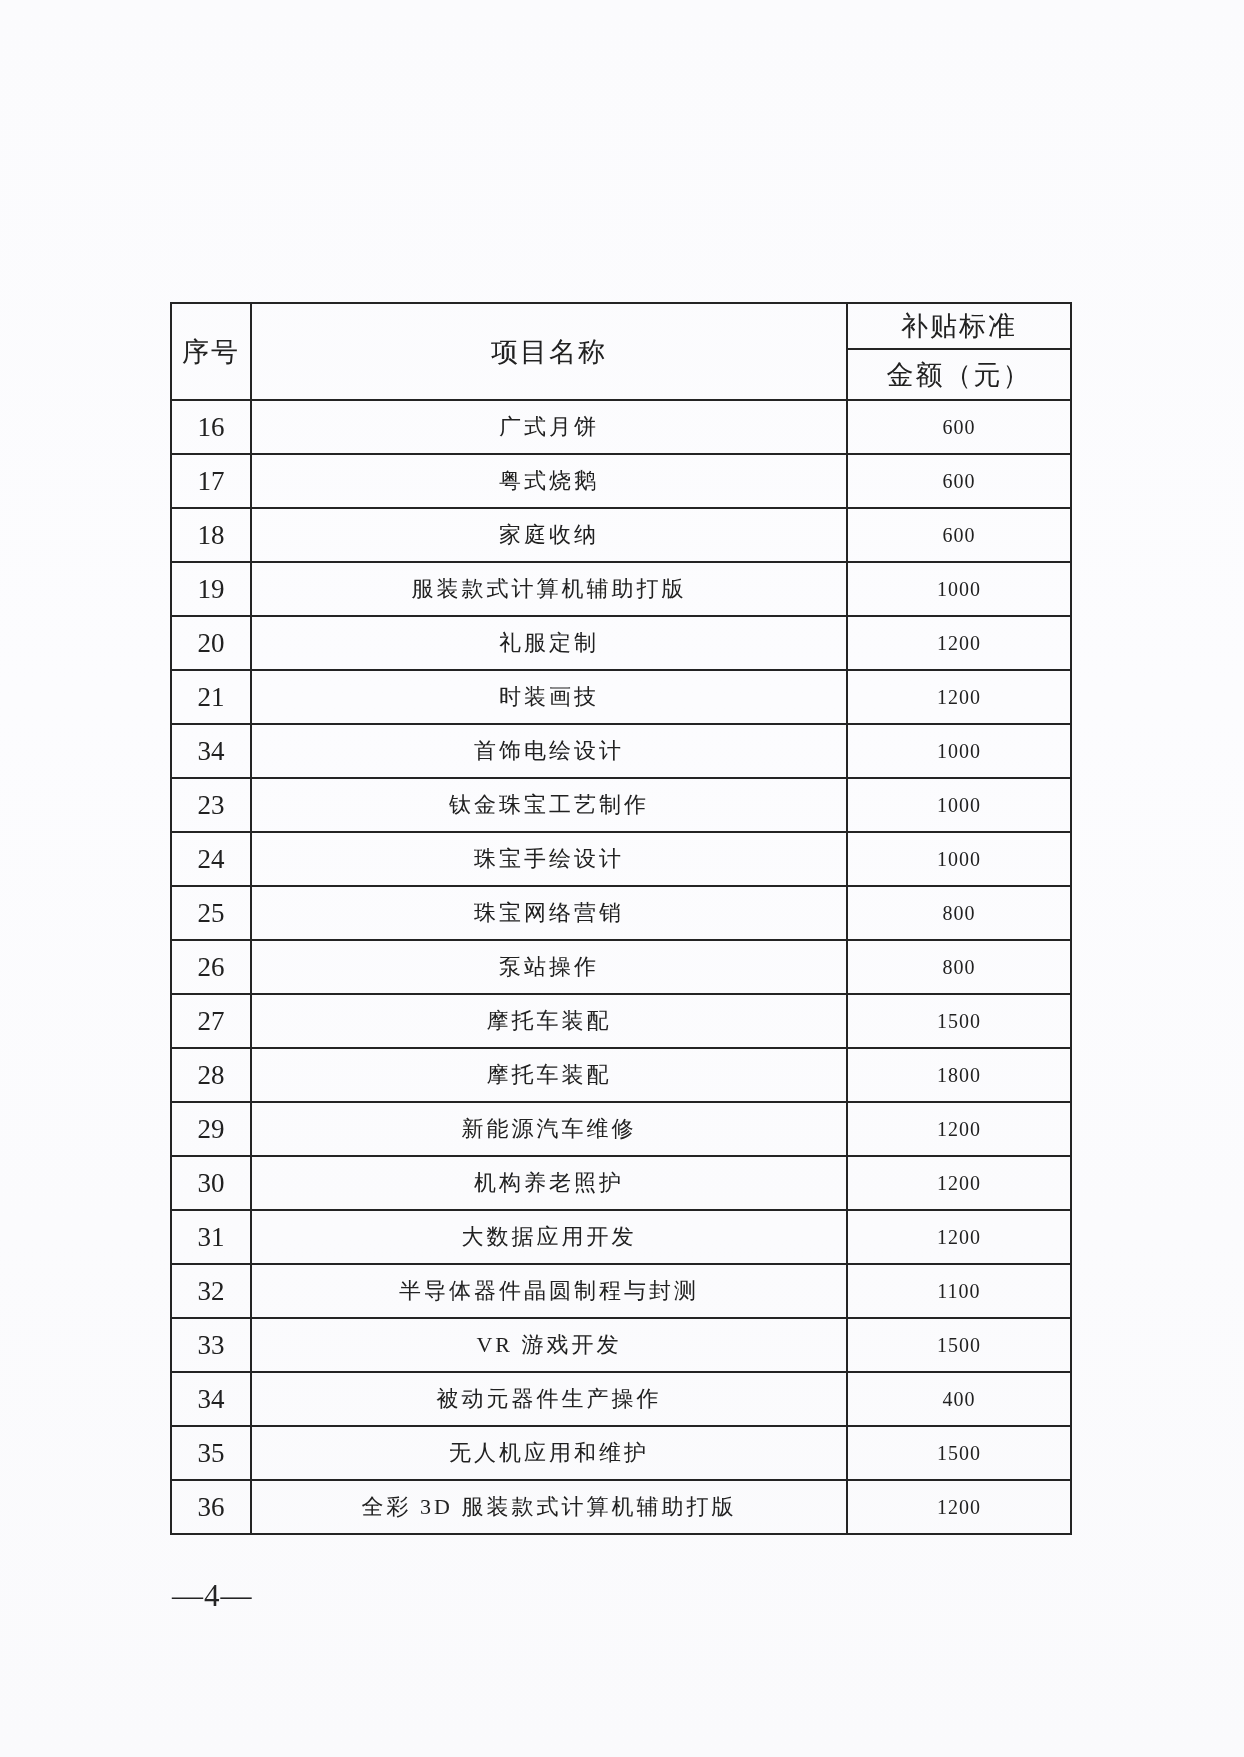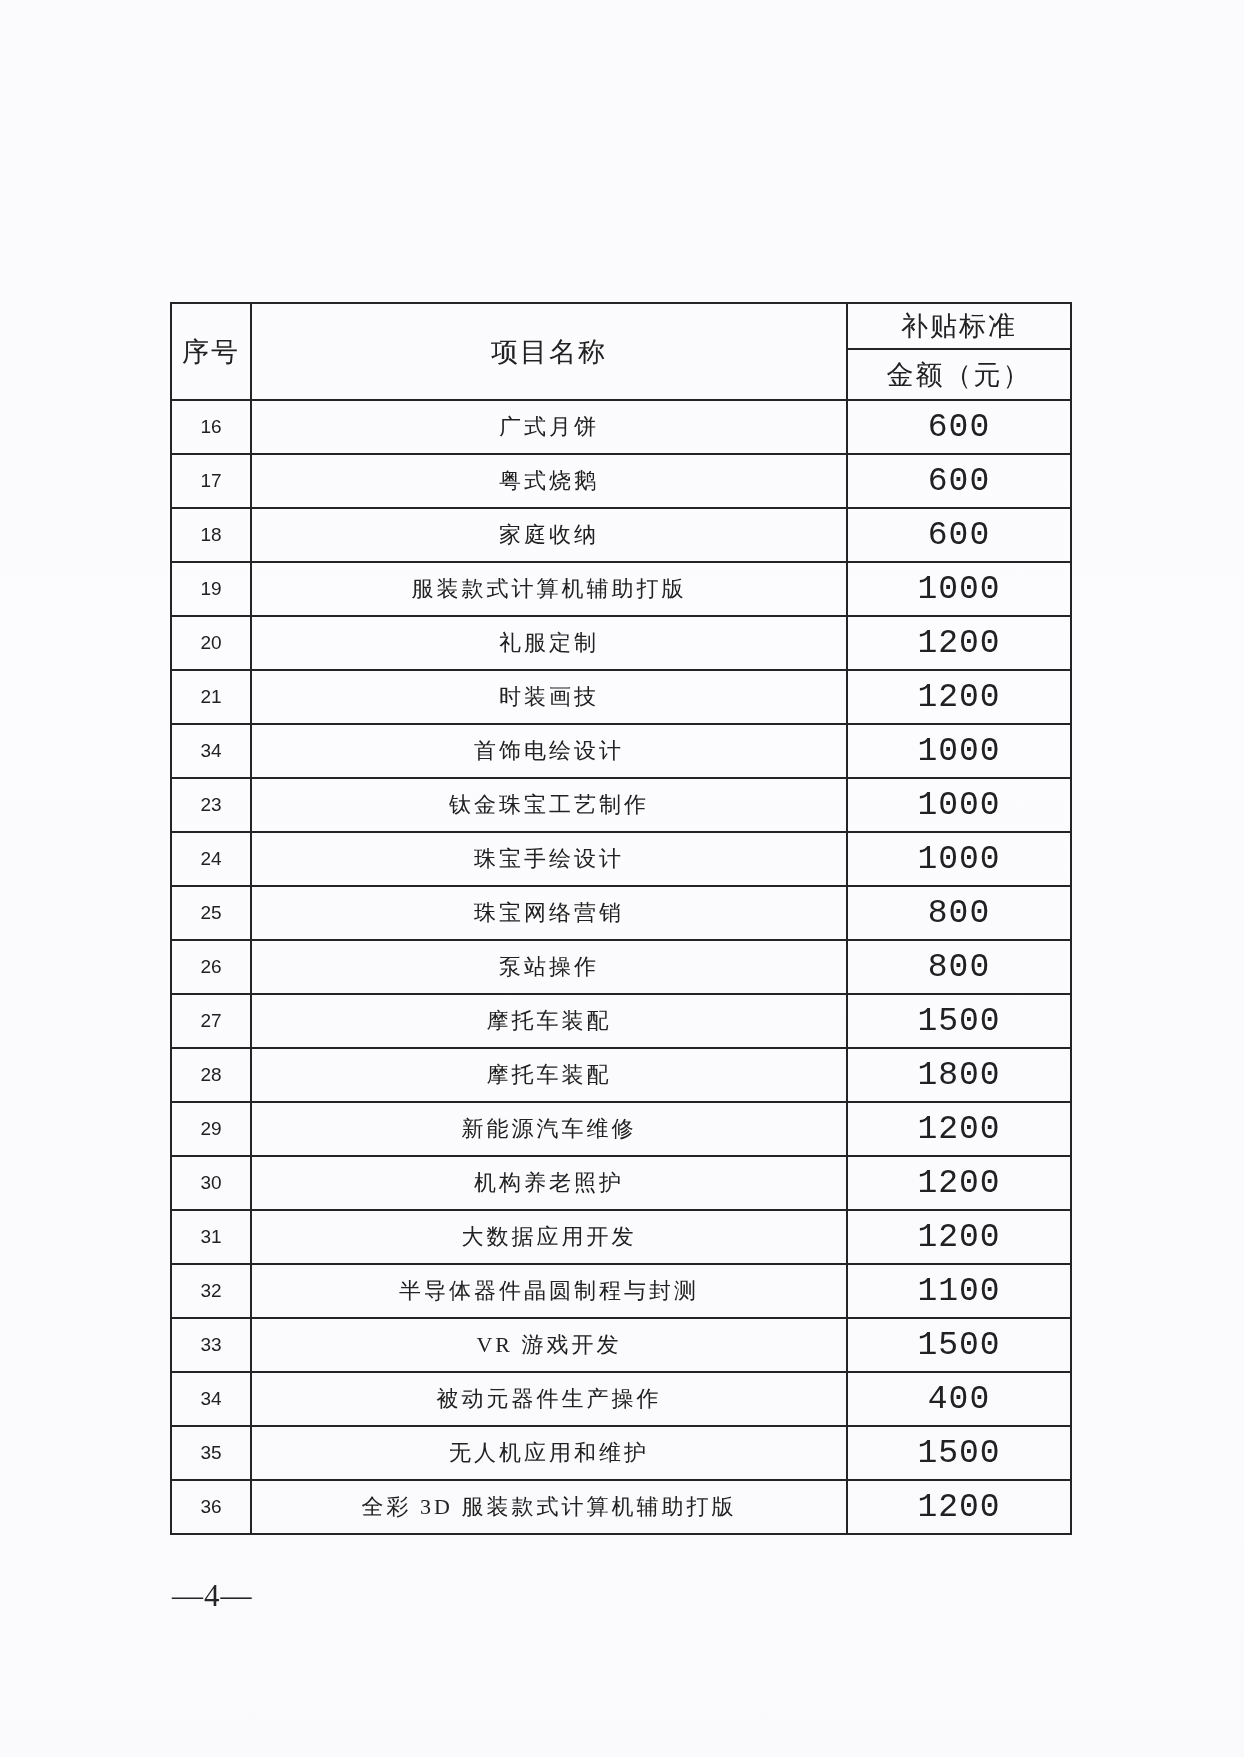--- a/index.html
+++ b/index.html
@@ -42,31 +42,30 @@
     font-weight: normal;
   }
   .doc-table thead th {
     font-size: 27px;
     letter-spacing: 2px;
   }
   .doc-table .hdr-top    { height: 46px; }
   .doc-table .hdr-bottom { height: 51px; }
   .doc-table tbody tr { height: 54px; }
   .cell-index {
-    font-size: 19px;
-    font-family: Liberation Sans, sans-serif;
+    font-size: 27px;
+    font-family: Liberation Serif, serif;
   }
   .cell-name {
     font-size: 22px;
     letter-spacing: 3px;
   }
   .cell-amount {
-    font-size: 33px;
+    font-size: 20px;
     letter-spacing: 1px;
-    font-family: Liberation Mono, monospace;
   }
   .page-footer {
     position: absolute;
     left: 172px;
     top: 1578px;
     font-size: 31px;
     letter-spacing: 1px;
     color: #242424;
   }
 </style>

